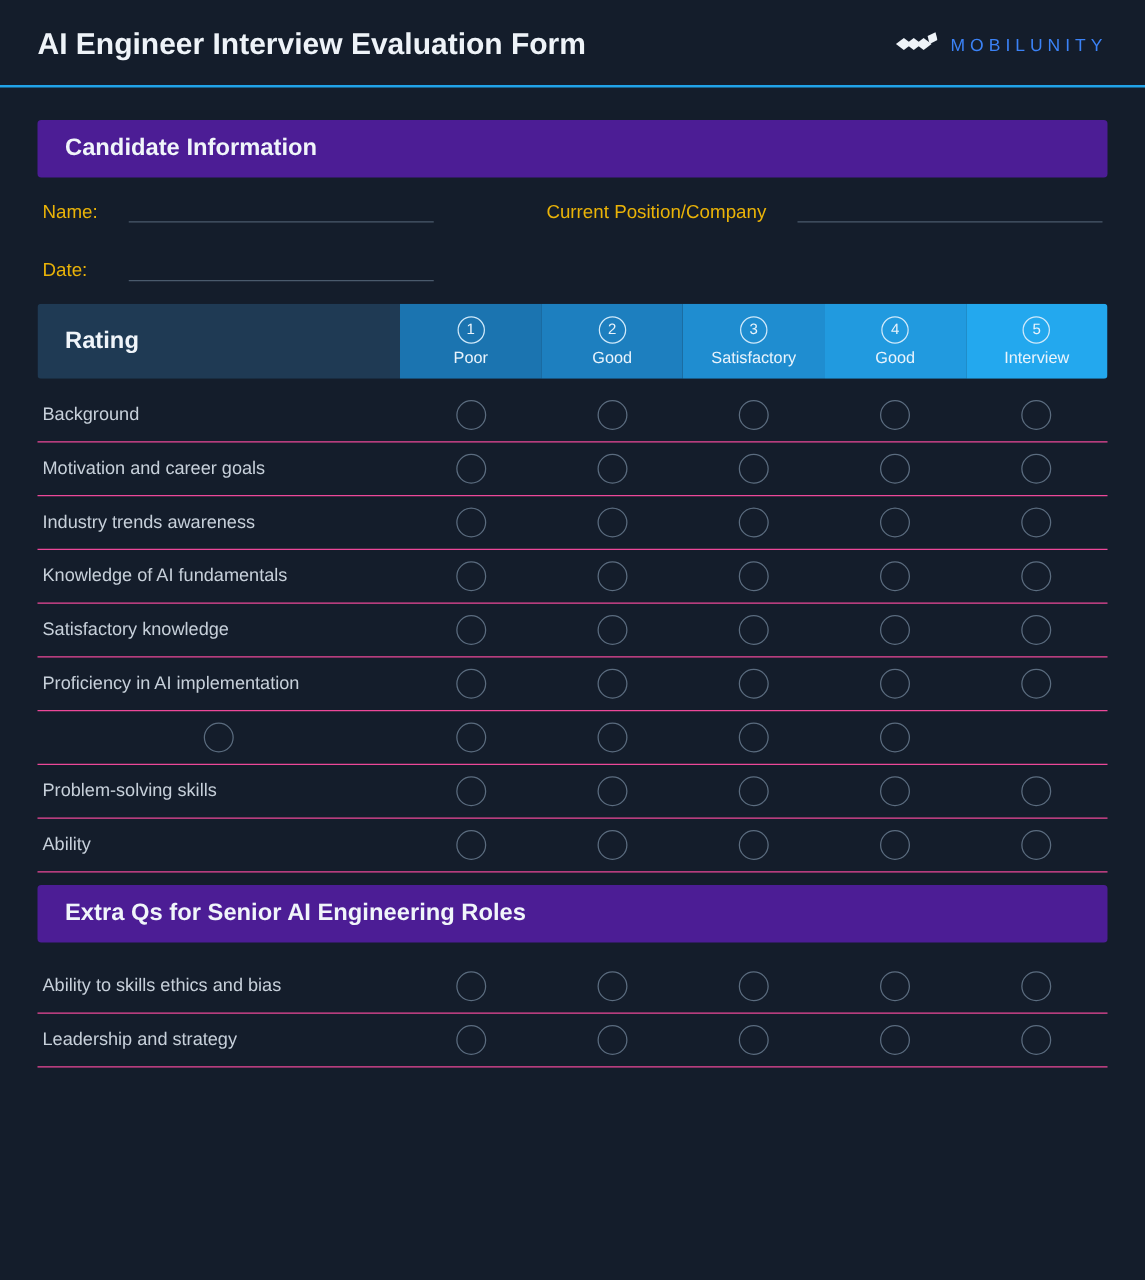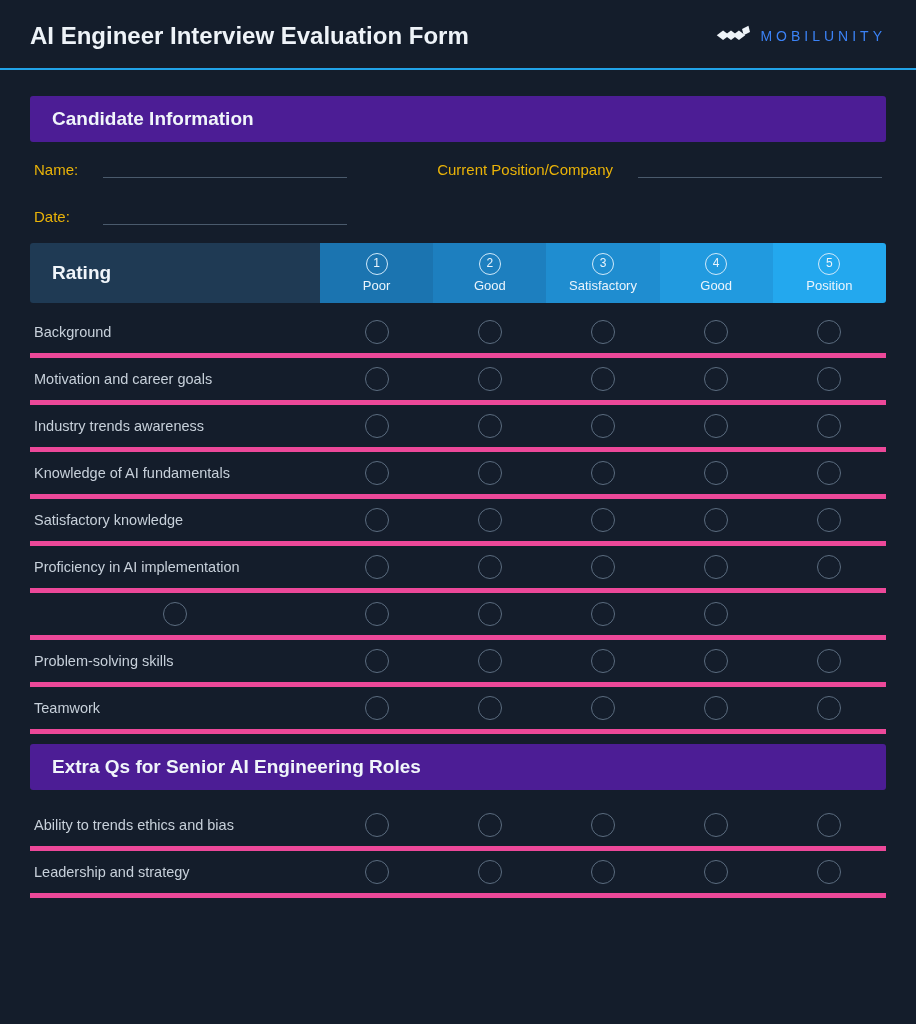--- a/index.html
+++ b/index.html
@@ -95,21 +95,21 @@
   }
   .rating-header .col:nth-child(2) { background: #1b74b0; }
   .rating-header .col:nth-child(3) { background: #1d7fbf; }
   .rating-header .col:nth-child(4) { background: #1f8dd0; }
   .rating-header .col:nth-child(5) { background: #219adf; }
   .rating-header .col:nth-child(6) { background: #23a8ee; }
   .criteria-row {
     display: grid;
     grid-template-columns: 290px repeat(5, 1fr);
     align-items: center;
-    border-bottom: 5px solid #ec4899;
+    border-bottom: 1px solid #ec4899;
     padding: 9px 0;
   }
   .criteria-row .crit-label {
     font-size: 14.5px;
     color: #c7d0da;
     padding-left: 4px;
     line-height: 1.3;
   }
   .criteria-row .radio-cell {
     display: flex;
@@ -175,21 +175,21 @@
     <div class="col">
       <div class="num">3</div>
       <div>Satisfactory</div>
     </div>
     <div class="col">
       <div class="num">4</div>
       <div>Good</div>
     </div>
     <div class="col">
       <div class="num">5</div>
-      <div>Position</div>
+      <div>Interview</div>
     </div>
   </div>
 
   <div id="criteria-main">
       <div class="criteria-row">
         <div class="crit-label">Background</div>
         <div class="radio-cell">
           <div class="radio"></div>
         </div>
         <div class="radio-cell">
@@ -324,21 +324,21 @@
           <div class="radio"></div>
         </div>
         <div class="radio-cell">
           <div class="radio"></div>
         </div>
         <div class="radio-cell">
           <div class="radio"></div>
         </div>
       </div>
       <div class="criteria-row">
-        <div class="crit-label">Teamwork</div>
+        <div class="crit-label">Ability</div>
         <div class="radio-cell">
           <div class="radio"></div>
         </div>
         <div class="radio-cell">
           <div class="radio"></div>
         </div>
         <div class="radio-cell">
           <div class="radio"></div>
         </div>
         <div class="radio-cell">
@@ -348,21 +348,21 @@
           <div class="radio"></div>
         </div>
       </div>
     </div>
 
   <div class="section-gap"></div>
   <div class="section-header">Extra Qs for Senior AI Engineering Roles</div>
 
   <div id="criteria-senior">
       <div class="criteria-row">
-        <div class="crit-label">Ability to trends ethics and bias</div>
+        <div class="crit-label">Ability to skills ethics and bias</div>
         <div class="radio-cell">
           <div class="radio"></div>
         </div>
         <div class="radio-cell">
           <div class="radio"></div>
         </div>
         <div class="radio-cell">
           <div class="radio"></div>
         </div>
         <div class="radio-cell">

